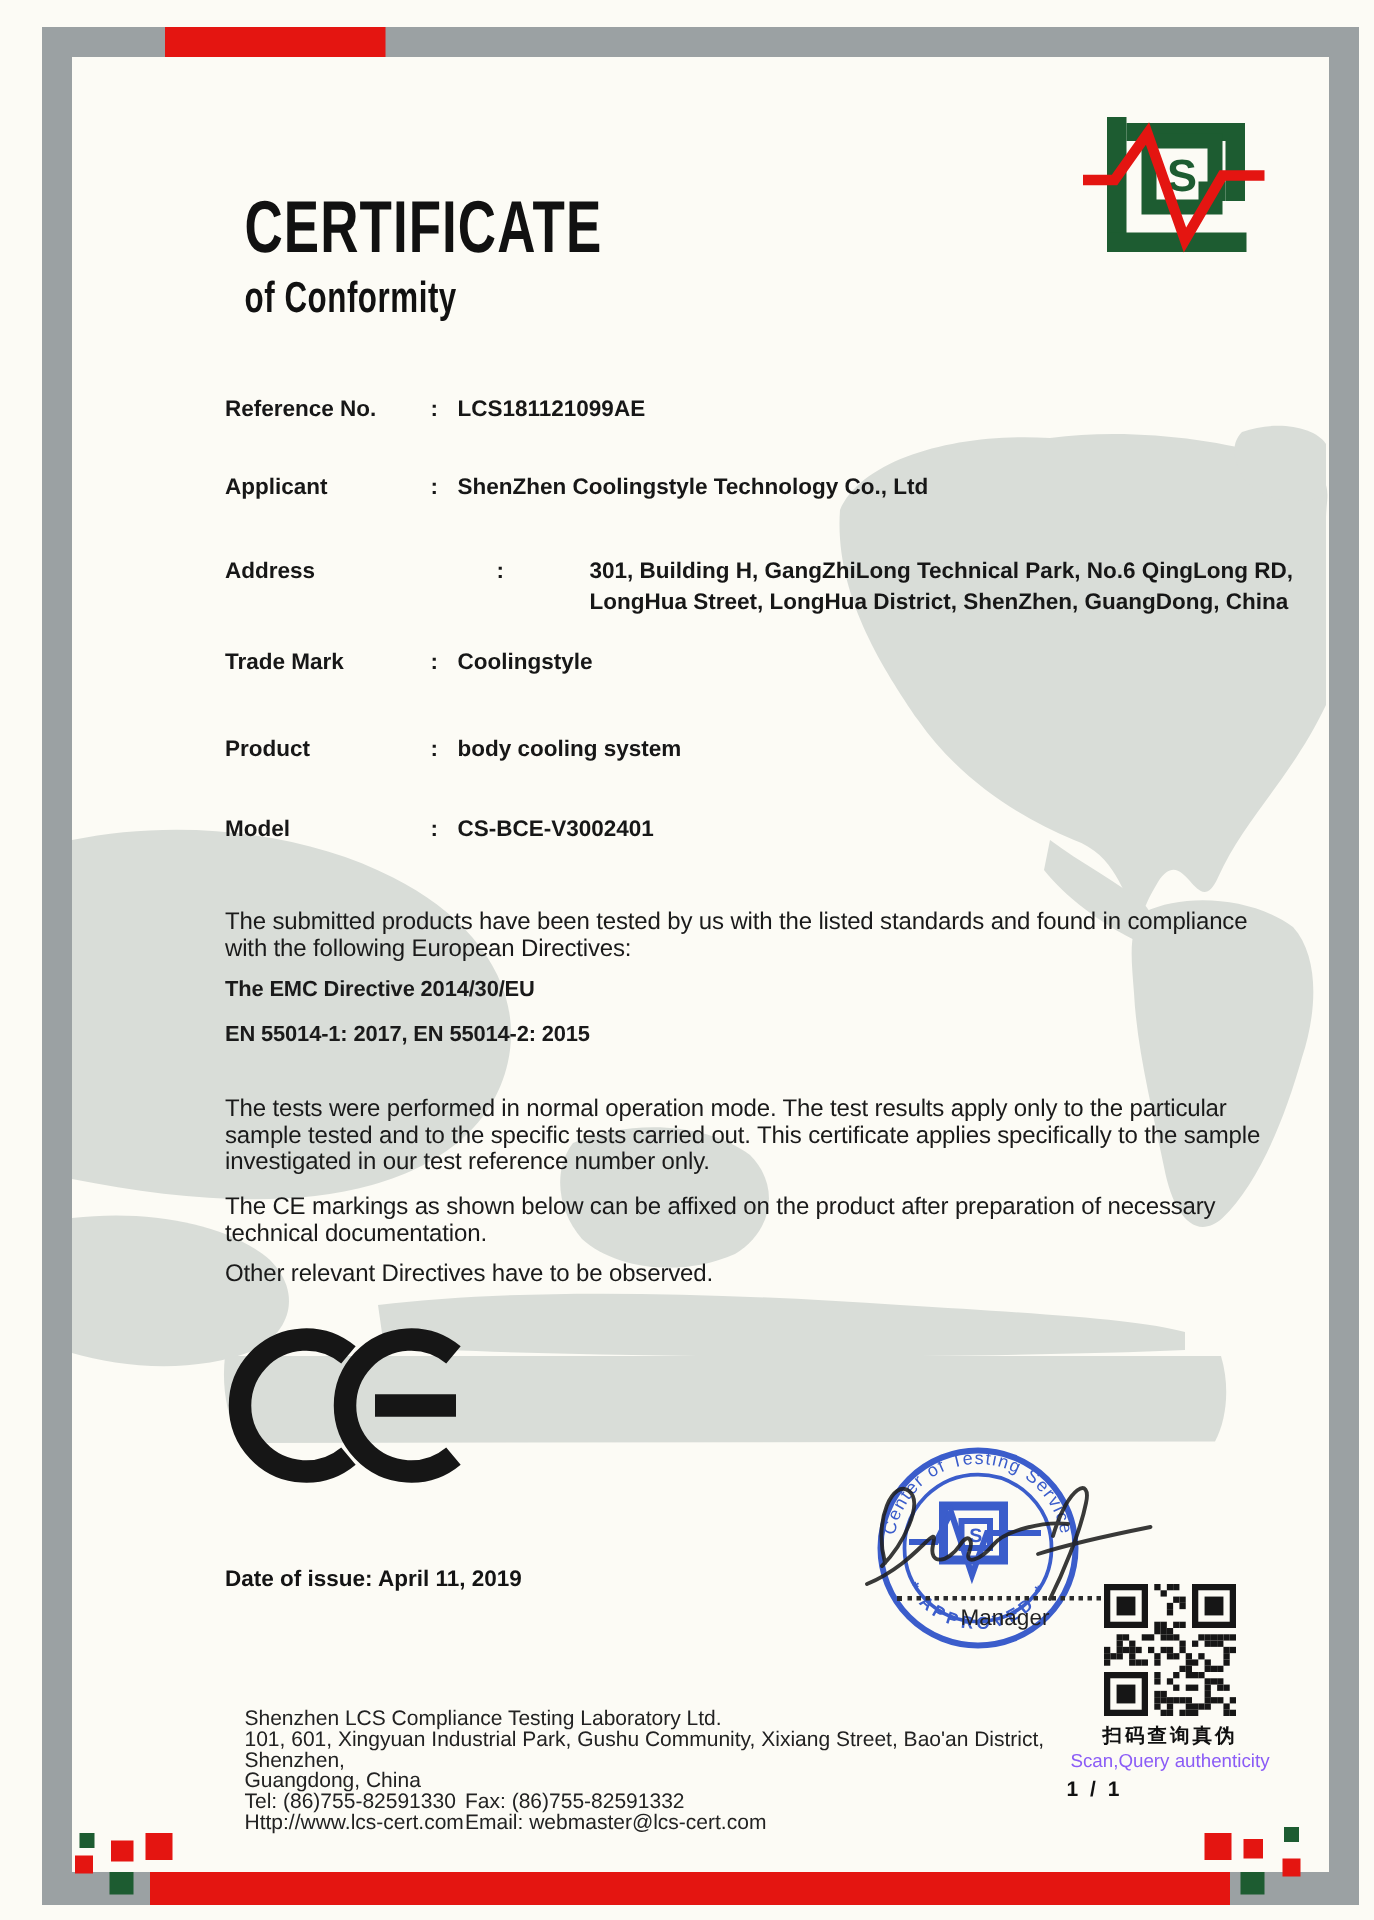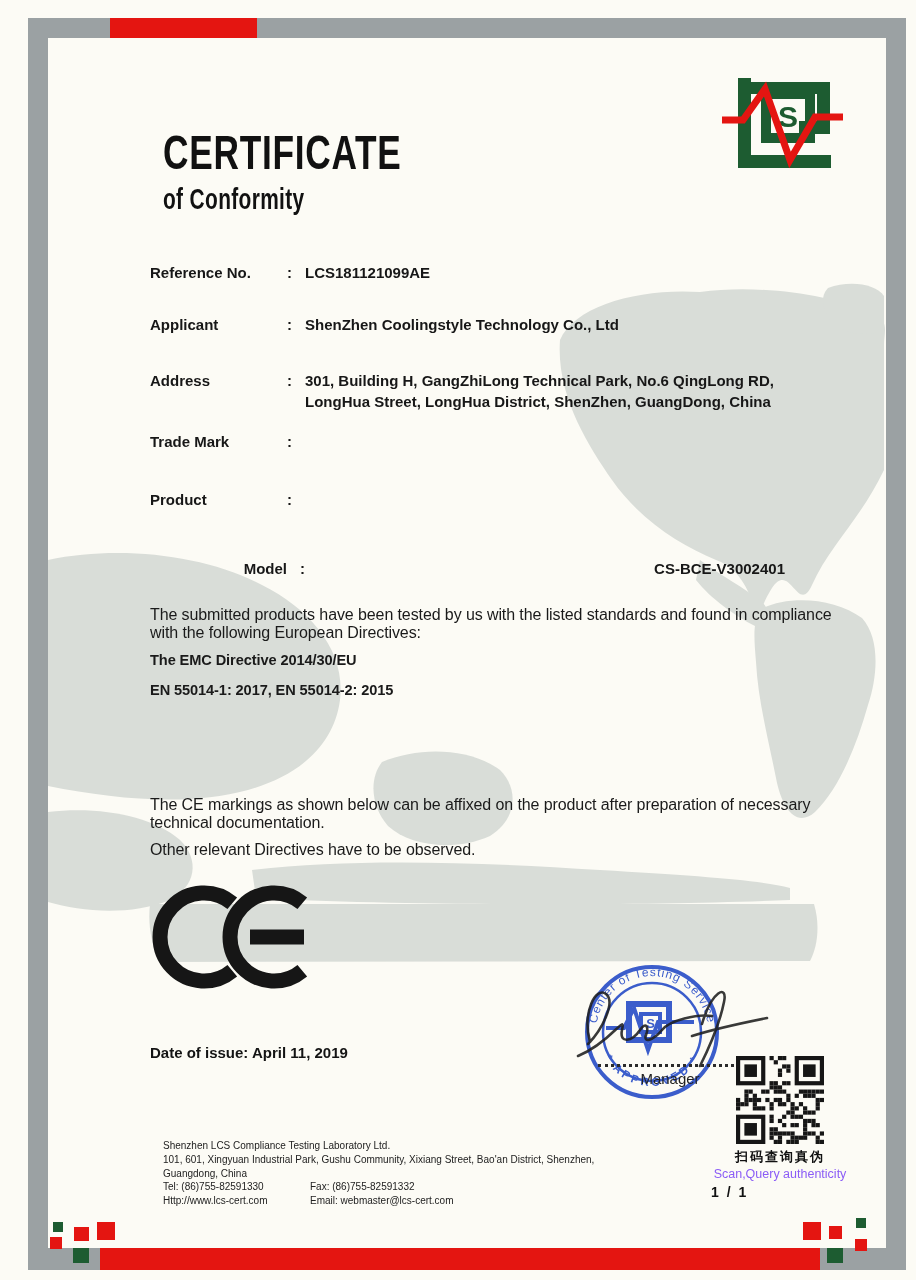--- a/index.html
+++ b/index.html
@@ -39,21 +39,21 @@
   
   .qr-block{position:absolute;left:700px;top:1056px;width:160px;text-align:center;}
   .qr-square{width:88px;height:88px;margin:0 auto;}
   .qr-caption-cn{font-size:13px;font-weight:bold;letter-spacing:2px;margin-top:4px;color:#111;}
   .qr-caption-en{font-size:12.5px;margin-top:1px;color:#8b5cf6;}
 
   .page-num{position:absolute;left:692px;top:1184px;font-size:14px;font-weight:bold;
             letter-spacing:2px;color:#111;margin-left:19px;}
 
   
-  .footer{position:absolute;left:163px;top:1139px;width:540px;font-size:10px;
+  .footer{position:absolute;left:163px;top:1139px;width:540px;font-size:14px;
           line-height:13.8px;color:#222;}
   .footer-cols{display:grid;grid-template-columns:147px auto;}
 
   svg text{font-family:"Liberation Sans",sans-serif;}
 </style>
 </head>
 <body>
 
 <div class="sheet">
 
@@ -124,44 +124,49 @@
   <div class="field-row" style="top:262px;">
     <span>Reference No.</span>
     <span>:</span>
     <span class="pre">LCS181121099AE</span>
   </div>
   <div class="field-row" style="top:314px;">
     <span>Applicant</span>
     <span>:</span>
     <span class="pre">ShenZhen Coolingstyle Technology Co., Ltd</span>
   </div>
-  <div class="field-row" style="top:370px;">
+  <div class="field-row" style="top:370px;gap:44px;">
     <span>Address</span>
     <span>:</span>
     <span class="pre">301, Building H, GangZhiLong Technical Park, No.6 QingLong RD,
 LongHua Street, LongHua District, ShenZhen, GuangDong, China</span>
   </div>
   <div class="field-row" style="top:431px;">
     <span>Trade Mark</span>
     <span>:</span>
+    <span class="pre">Coolingstyle</span>
   </div>
   <div class="field-row" style="top:489px;">
     <span>Product</span>
     <span>:</span>
-  </div>
-  <div class="field-row" style="top:558px;text-align:right;">
+    <span class="pre">body cooling system</span>
+  </div>
+  <div class="field-row" style="top:542px;">
     <span>Model</span>
     <span>:</span>
     <span class="pre">CS-BCE-V3002401</span>
   </div>
 
   <div class="para" style="top:606px;">The submitted products have been tested by us with the listed standards and found in compliance
 with the following European Directives:</div>
   <div class="para bold" style="top:652px;">The EMC Directive 2014/30/EU</div>
   <div class="para bold" style="top:682px;">EN 55014-1: 2017, EN 55014-2: 2015</div>
+  <div class="para" style="top:731px;">The tests were performed in normal operation mode. The test results apply only to the particular
+sample tested and to the specific tests carried out. This certificate applies specifically to the sample
+investigated in our test reference number only.</div>
   <div class="para" style="top:796px;">The CE markings as shown below can be affixed on the product after preparation of necessary
 technical documentation.</div>
   <div class="para" style="top:841px;">Other relevant Directives have to be observed.</div>
 
   <svg class="abs" style="left:150px;top:884px;" width="172" height="106" viewBox="0 0 172 106" aria-label="CE">
     <g stroke="#161616" stroke-width="15" fill="none">
       <path d="M82.3 19.3 A 44 44 0 1 0 82.3 86.7"></path>
       <path d="M152.3 19.3 A 44 44 0 1 0 152.3 86.7"></path>
       <path d="M100 53 H 154"></path>
     </g>

